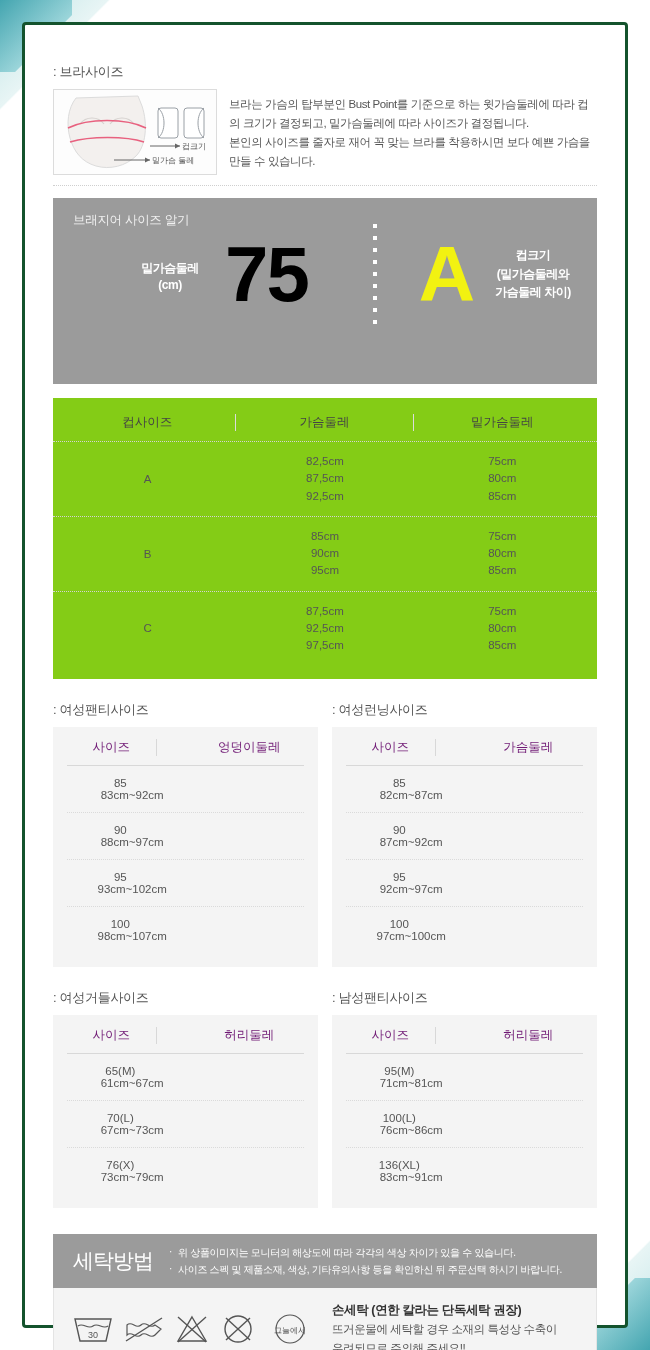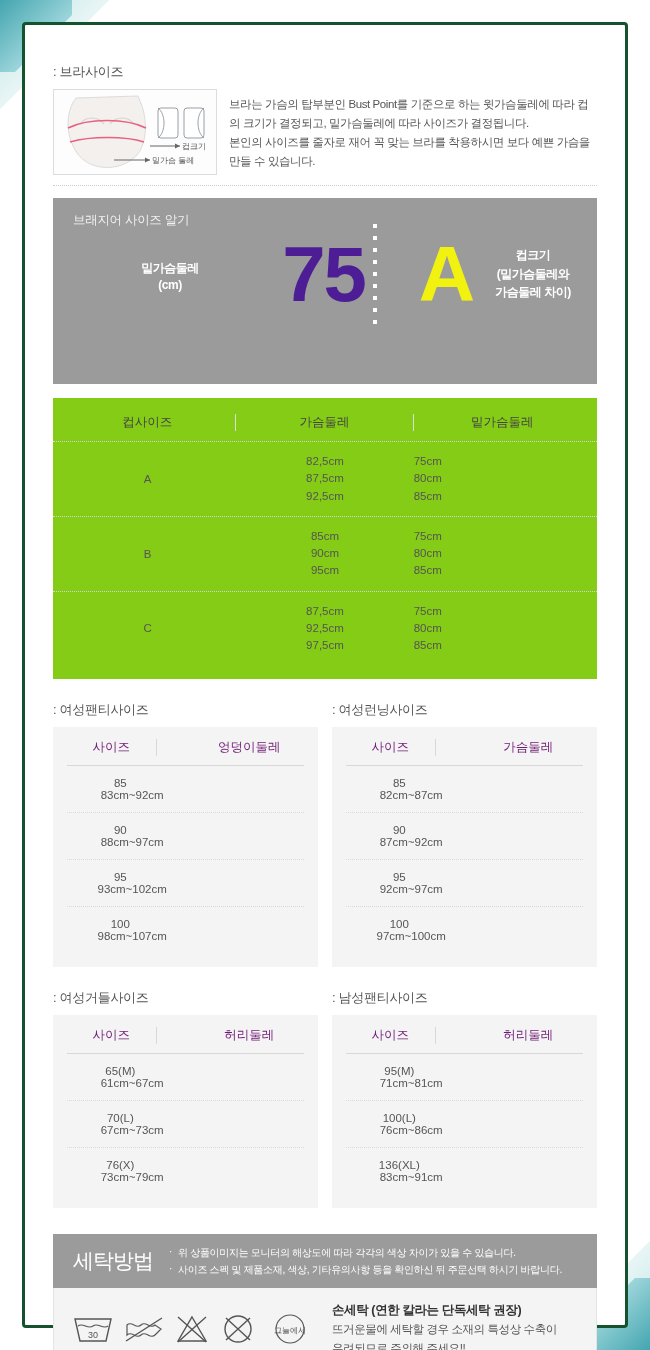--- a/index.html
+++ b/index.html
@@ -89,22 +89,22 @@
     font-size: 12.5px; color: #f0f0f0; letter-spacing: -0.3px;
   }
   .hero-lab-left {
     position: absolute; left: 62px; top: 62px;
     width: 110px; text-align: center;
     font-size: 12px; font-weight: bold; color: #fff; line-height: 1.45;
     letter-spacing: -0.5px;
   }
   .hero-num {
     position: absolute; left: 172px; top: 14px;
-    width: 140px; text-align: right;
-    font-size: 78px; font-weight: bold; color: #4c1d95; line-height: 125px;
+    width: 140px; text-align: left;
+    font-size: 78px; font-weight: bold; color: #000000; line-height: 125px;
     letter-spacing: -2px;
   }
   .hero-dots {
     position: absolute; left: 320px; top: 26px;
     width: 4px; height: 100px;
     background-image: repeating-linear-gradient(to bottom, #fff 0 4px, transparent 4px 12px);
   }
   .hero-cup {
     position: absolute; left: 334px; top: 14px;
     width: 120px; text-align: center;
@@ -134,21 +134,21 @@
   .bt-head .c3 { width: 33.33%; }
   .bt-row {
     display: flex;
     padding: 11px 6px;
     border-top: 1px dotted #d3d3d3;
     font-size: 11.5px;
     color: #555;
   }
   .bt-row .c1 { width: 33.33%; text-align: center; display:flex; align-items:center; justify-content:center; }
   .bt-row .c2 { width: 33.33%; text-align: center; line-height: 1.5; }
-  .bt-row .c3 { width: 33.33%; line-height: 1.5; }
+  .bt-row .c3 { width: 33.33%; text-align: center; line-height: 1.5; }
 
   
   .grid2 { display: flex; gap: 14px; margin-top: 22px; }
   .col { width: 50%; }
   .mini {
     background: #f4f4f4;
     padding: 12px 14px 14px 14px;
   }
   .mini-head {
     display: flex;

